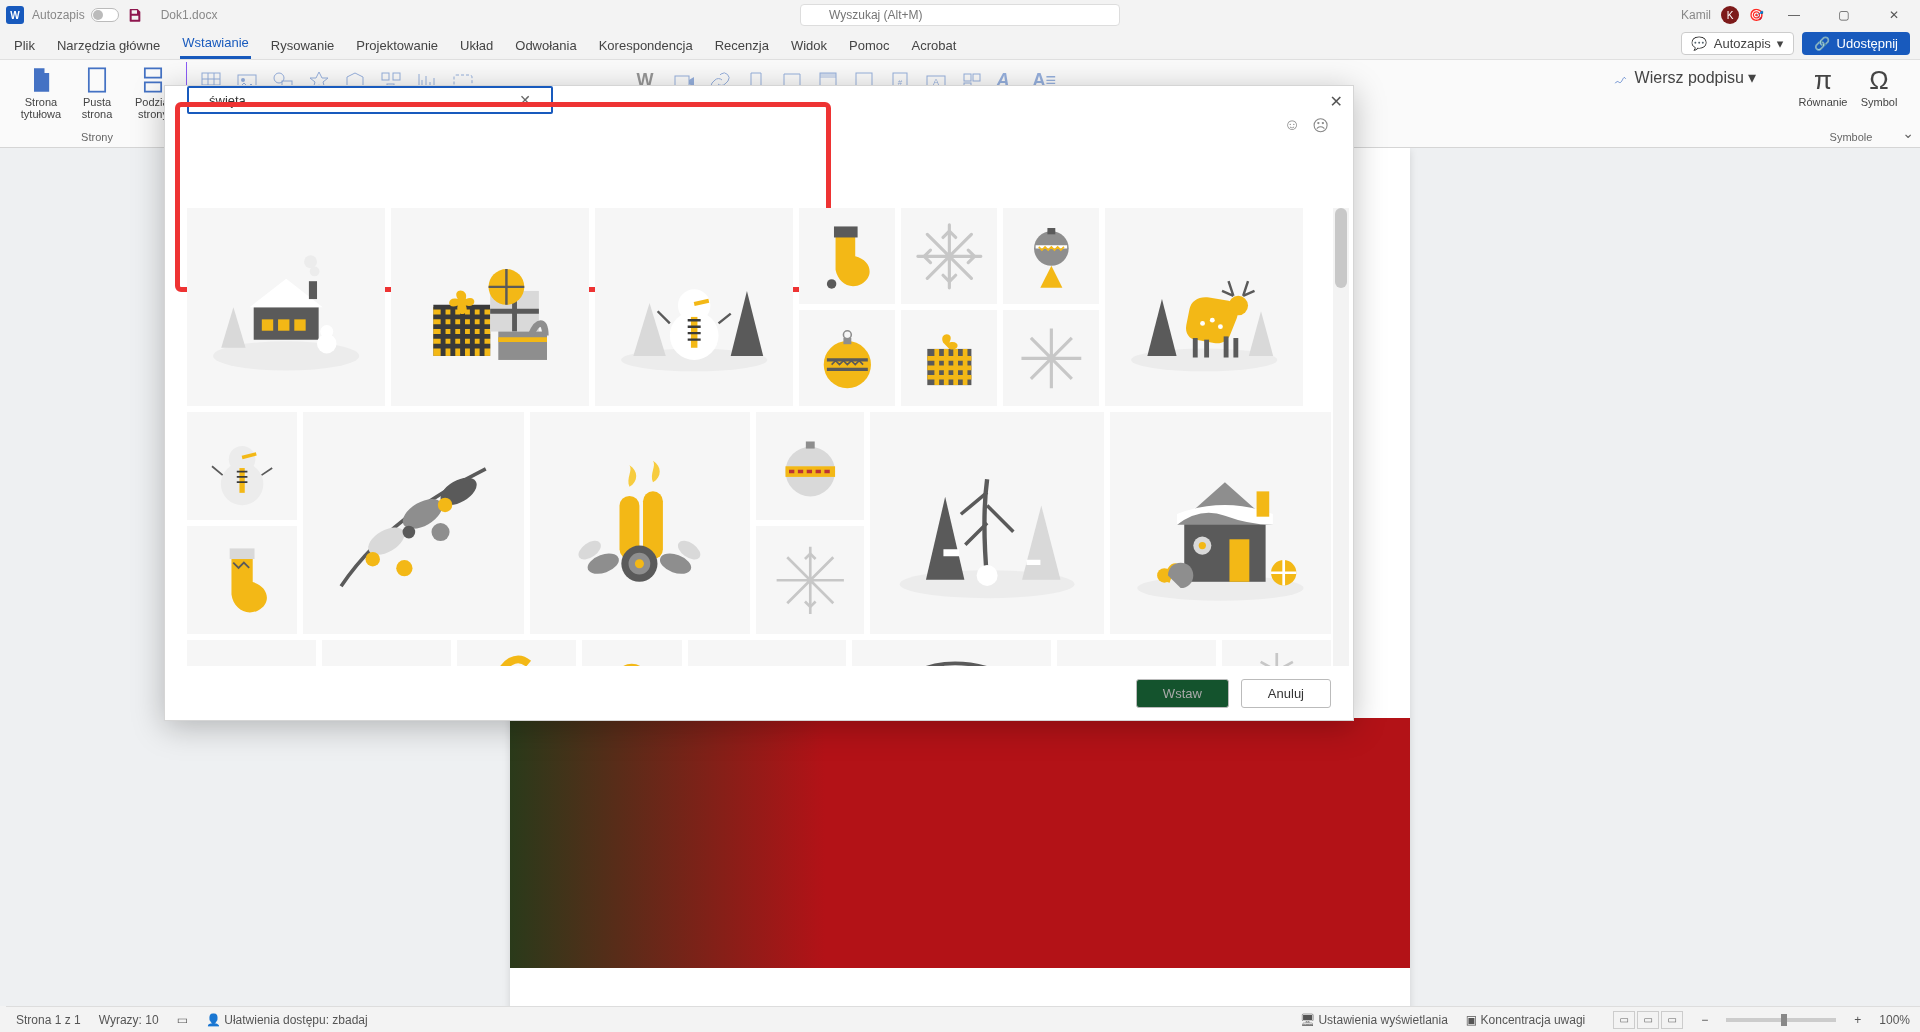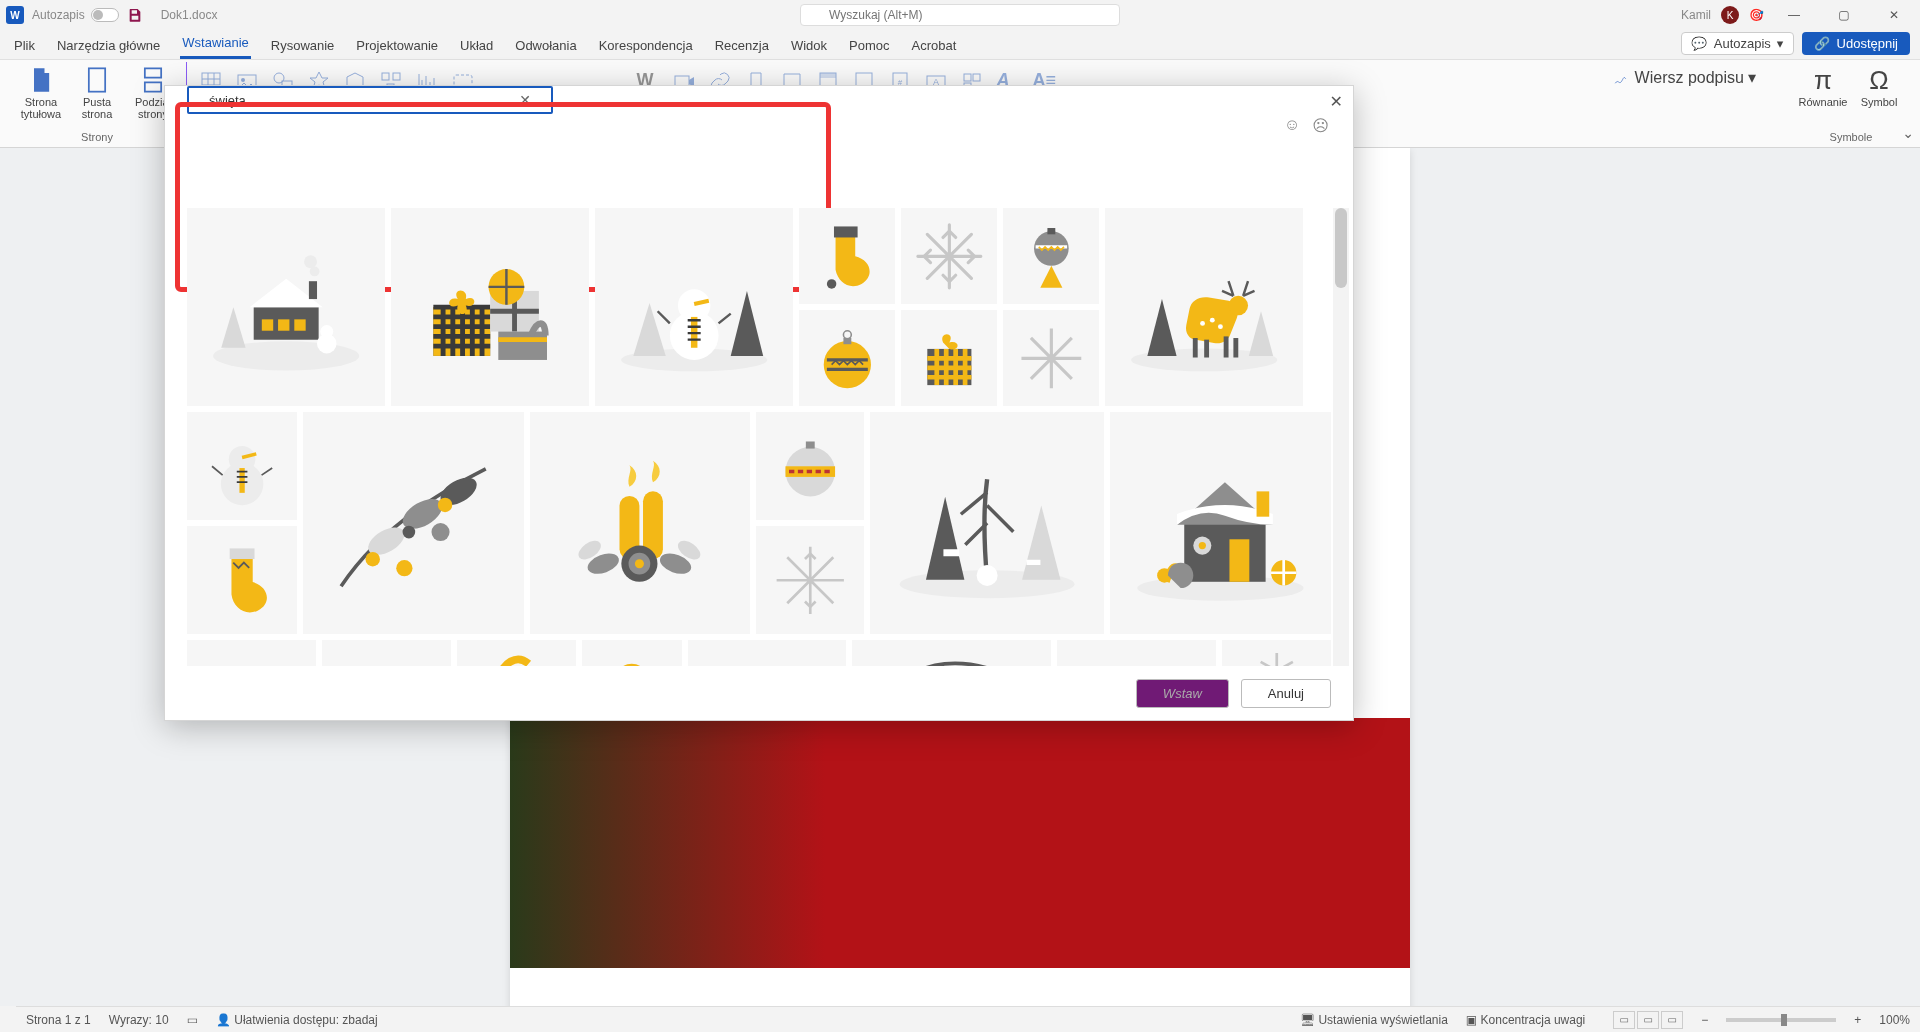--- a/index.html
+++ b/index.html
@@ -69,24 +69,24 @@
   .tile { background: #f6f6f6; position: relative; display: flex; align-items: center; justify-content: center; overflow: hidden; }
   .tile svg { width: 82%; height: 82%; }
   .r1 .tile { height: 198px; }
   .r2 .tile { height: 222px; }
   .r3 .tile { height: 48px; }
   .gallery-scroll { position: absolute; top: 122px; right: 4px; width: 16px; bottom: 54px; background: #f3f3f3; }
   .gallery-scroll .thumb { position: absolute; top: 0; left: 2px; width: 12px; height: 80px; background: #c8c8c8; border-radius: 6px; }
 
   .dialog-footer { position: absolute; bottom: 12px; right: 22px; display: flex; gap: 12px; }
   .btn { padding: 6px 26px; font-size: 13px; border: 1px solid #bbb; background: #fff; border-radius: 3px; color: #333; }
-  .btn.disabled { color: #aaa; background: #701a75; font-style: italic; }
+  .btn.disabled { color: #aaa; background: #14532d; }
 
   
-  .statusbar { position: absolute; bottom: 0; left: 16px; right: 0; height: 26px; background: #f3f3f3; border-top: 1px solid #ddd; display: flex; align-items: center; font-size: 12px; color: #555; padding: 0 10px; gap: 18px; }
+  .statusbar { position: absolute; bottom: 0; left: 6px; right: 0; height: 26px; background: #f3f3f3; border-top: 1px solid #ddd; display: flex; align-items: center; font-size: 12px; color: #555; padding: 0 10px; gap: 18px; }
   .statusbar .right { margin-left: auto; display: flex; gap: 18px; align-items: center; }
   .view-icons { display: flex; gap: 2px; margin-left: 10px; }
   .view-icons span { width: 22px; height: 18px; border: 1px solid #ccc; display: inline-flex; align-items: center; justify-content: center; font-size: 10px; color: #666; }
   .zoom-slider { width: 110px; height: 4px; background: #ccc; position: relative; }
   .zoom-slider::after { content: ""; position: absolute; width: 6px; height: 12px; background: #888; top: -4px; left: 50%; }
 
   
   .c-yel { fill: #f3b816; }
   .c-yel2 { fill: #f7cc3f; }
   .c-dk { fill: #5a5a5a; }

